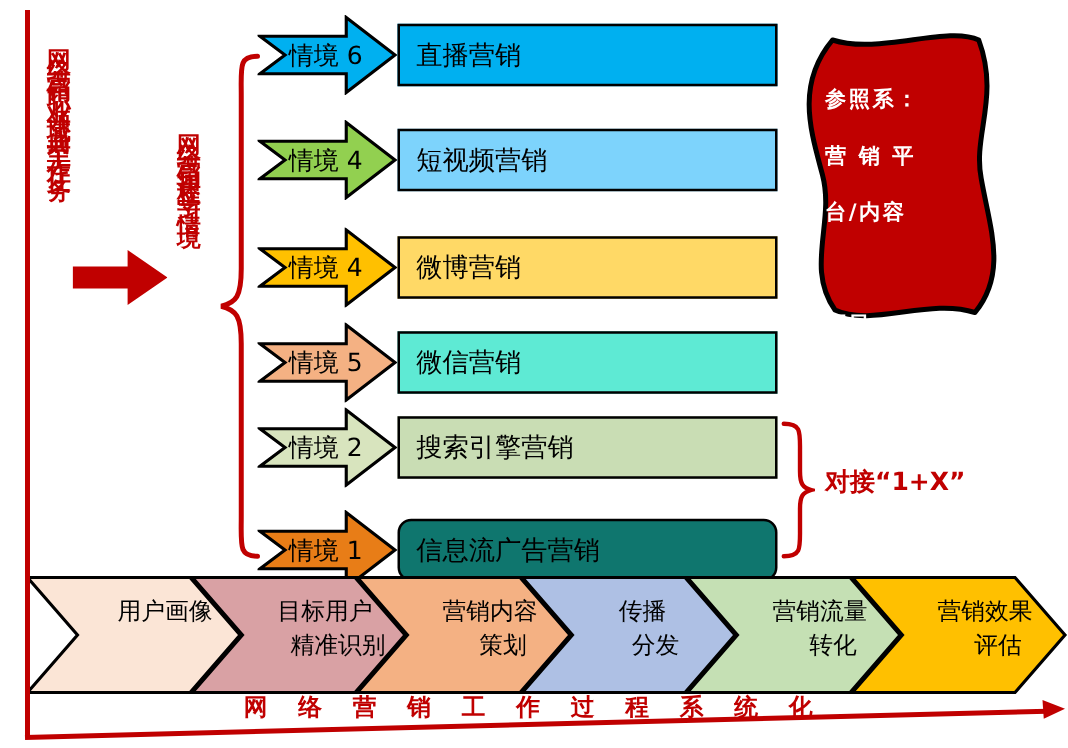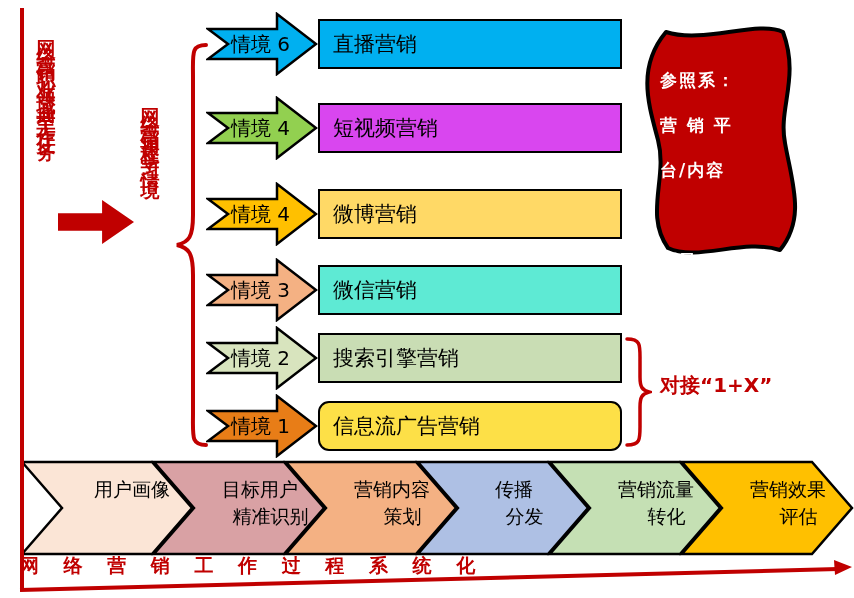--- a/index.html
+++ b/index.html
@@ -36,21 +36,21 @@
 
   
   #bracket-note{position:absolute;left:660px;top:372px;font-size:20px;font-weight:bold;color:#C00000;}
 
   
   #band{position:absolute;left:20px;top:460px;width:834px;height:96px;}
   .step-label{position:absolute;width:120px;font-size:19px;line-height:27px;color:#000;top:476px;text-align:center;}
   .step-label .l2{text-indent:1.1em;}
 
   
-  #bottom-title{position:absolute;left:20px;top:553px;width:814px;text-align:left;
+  #bottom-title{position:absolute;left:20px;top:553px;width:814px;text-align:center;
                 color:#C00000;font-weight:bold;font-size:19px;letter-spacing:9px;}
 
   
   #axes{position:absolute;left:0;top:0;width:854px;height:598px;z-index:50;pointer-events:none;}
 </style>
 </head>
 <body>
 
 <div id="stage">
 
@@ -70,61 +70,61 @@
     <div class="sit-box" style="background-color: rgb(0, 176, 240); align-items: center;">
       <span>直播营销</span>
     </div>
   </div>
 
   <div class="sit-row" style="top:96px">
     <svg class="sit-arrow" viewBox="0 0 112 64">
       <path d="M 2,17 L 71,17 L 71,2 L 110,32 L 71,62 L 71,47 L 2,47 L 22,32 Z" stroke="#000" stroke-width="2.5" fill="#92D050"></path>
     </svg>
     <span class="sit-label">情境 4</span>
-    <div class="sit-box" style="background-color: #d946ef;">
+    <div class="sit-box" style="background-color: #7dd3fc;">
       <span>短视频营销</span>
     </div>
   </div>
 
   <div class="sit-row" style="top:182px">
     <svg class="sit-arrow" viewBox="0 0 112 64">
       <path d="M 2,17 L 71,17 L 71,2 L 110,32 L 71,62 L 71,47 L 2,47 L 22,32 Z" stroke="#000" stroke-width="2.5" fill="#FFC000"></path>
     </svg>
     <span class="sit-label">情境 4</span>
     <div class="sit-box" style="background-color: rgb(255, 217, 102);">
       <span>微博营销</span>
     </div>
   </div>
 
   <div class="sit-row" style="top:258px">
     <svg class="sit-arrow" viewBox="0 0 112 64">
       <path d="M 2,17 L 71,17 L 71,2 L 110,32 L 71,62 L 71,47 L 2,47 L 22,32 Z" stroke="#000" stroke-width="2.5" fill="#F4B183"></path>
     </svg>
-    <span class="sit-label">情境 3</span>
+    <span class="sit-label">情境 5</span>
     <div class="sit-box" style="background-color: #5eead4;">
       <span>微信营销</span>
     </div>
   </div>
 
   <div class="sit-row" style="top:326px">
     <svg class="sit-arrow" viewBox="0 0 112 64">
       <path d="M 2,17 L 71,17 L 71,2 L 110,32 L 71,62 L 71,47 L 2,47 L 22,32 Z" stroke="#000" stroke-width="2.5" fill="#D8E4BE"></path>
     </svg>
     <span class="sit-label">情境 2</span>
     <div class="sit-box" style="background-color: rgb(201, 221, 180);">
       <span>搜索引擎营销</span>
     </div>
   </div>
 
-  <div class="sit-row" style="top:394px">
+  <div class="sit-row" style="top:408px">
     <svg class="sit-arrow" viewBox="0 0 112 64">
       <path d="M 2,17 L 71,17 L 71,2 L 110,32 L 71,62 L 71,47 L 2,47 L 22,32 Z" stroke="#000" stroke-width="2.5" fill="#E87D17"></path>
     </svg>
     <span class="sit-label">情境 1</span>
-    <div class="sit-box" style="background-color: #fde047; border-radius: 11px;">
+    <div class="sit-box" style="background-color: #0f766e; border-radius: 11px;">
       <span>信息流广告营销</span>
     </div>
   </div>
 
   <svg id="scroll-shape" viewBox="0 0 180 250">
     <path d="M 38,14 C 75,26 130,2 155,14 C 172,60 150,90 157,125 C 164,165 178,200 152,232 C 115,220 70,244 40,230 C 16,196 40,160 30,122 C 21,88 8,50 38,14 Z" fill="#C00000" stroke="#000" stroke-width="4" stroke-linejoin="round"></path>
   </svg>
   <div id="scroll-text">
     <div class="scroll-line">参照系：</div>
     <div class="scroll-line">营 销 平</div>

